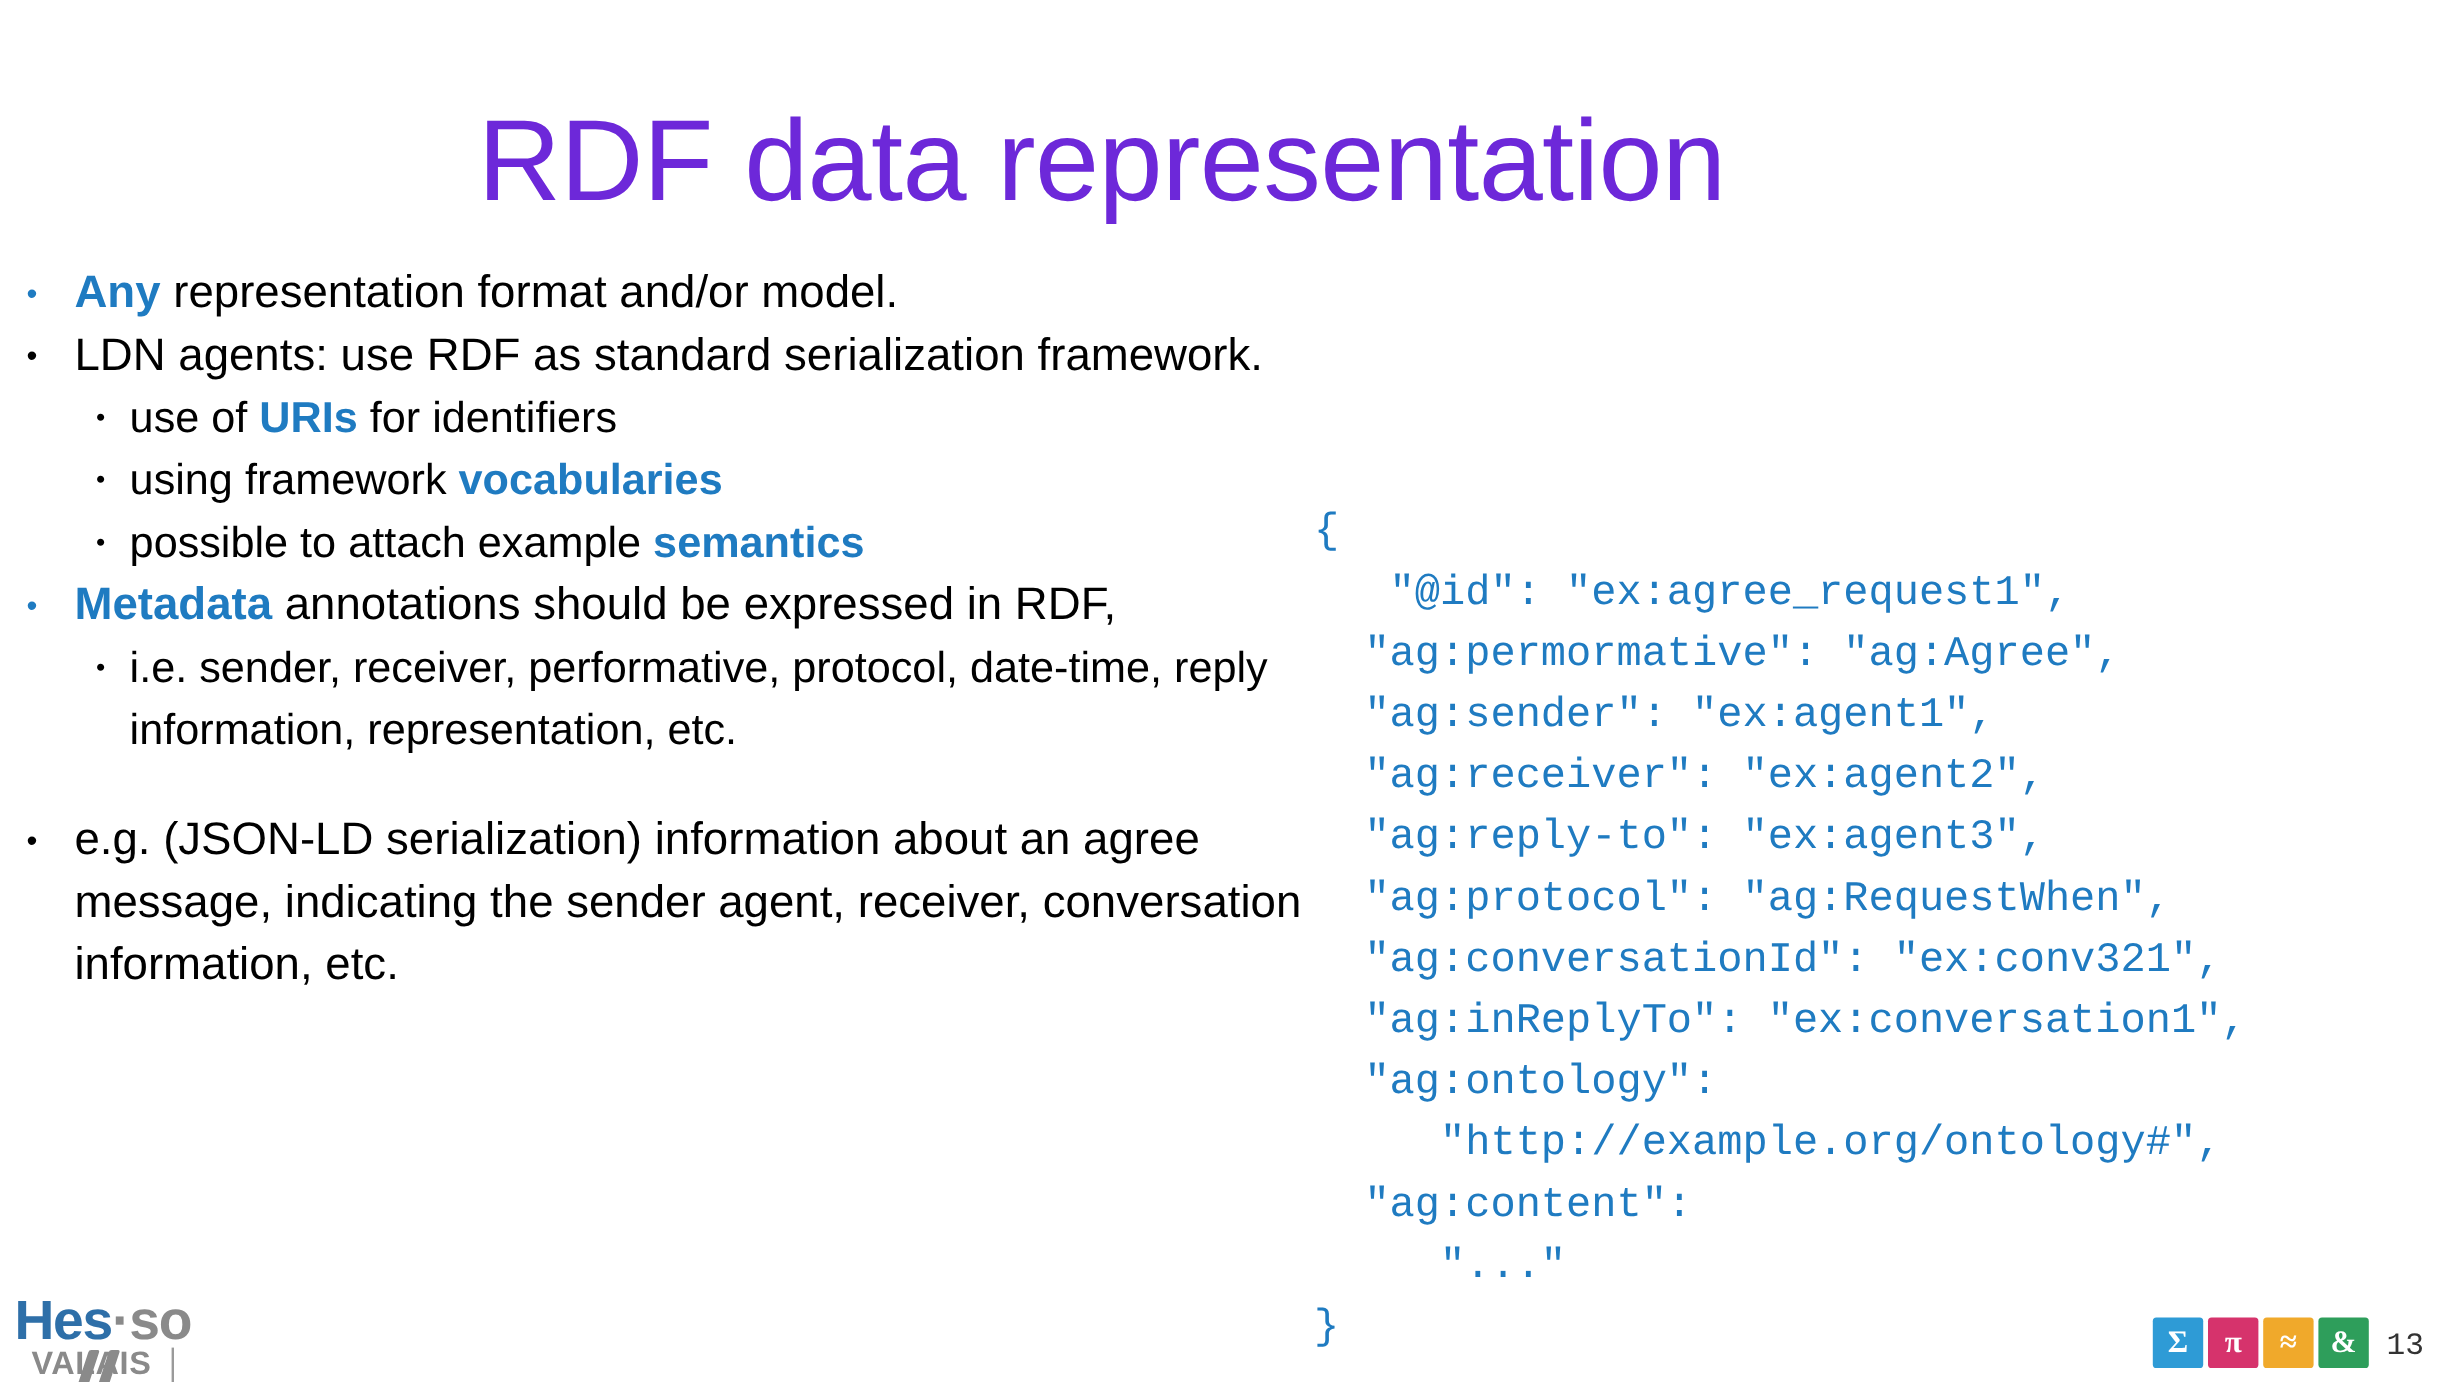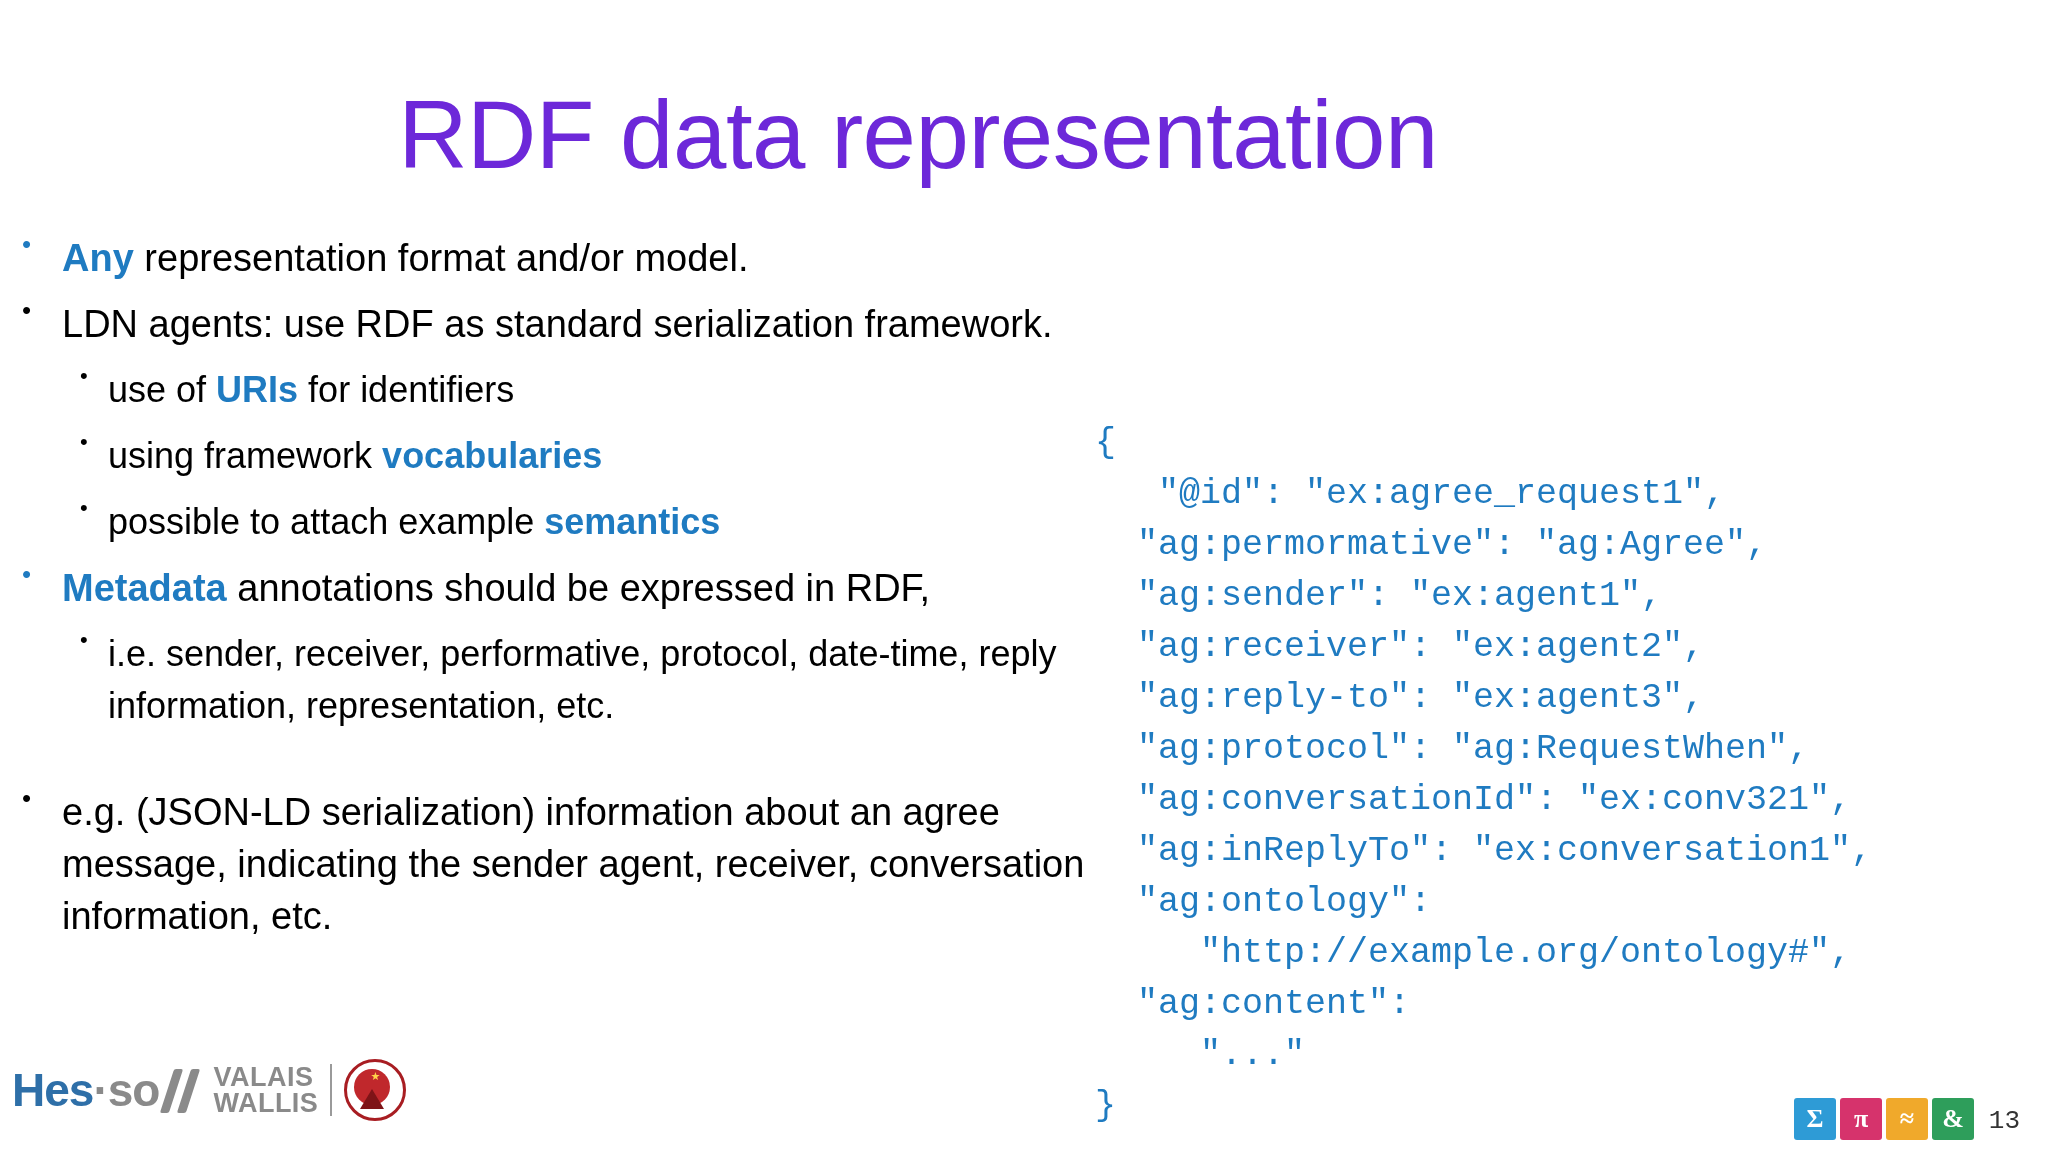--- a/index.html
+++ b/index.html
@@ -50,21 +50,20 @@
   }
 
   .bullet .dot {
     flex: 0 0 auto;
     color: #000000;
     font-size: 30px;
     line-height: 1;
   }
   .bullet .txt {
     flex: 1 1 auto;
-    margin-top: 14px;
   }
 
   
   .lvl1 {
     font-size: 38px;
     line-height: 52px;
     margin-bottom: 0px;
   }
   .lvl1 > .dot {
     width: 52px;
@@ -109,24 +108,25 @@
     white-space: pre;
   }
   .code-line {
     white-space: pre;
   }
 
   
   .footer-logo {
     position: absolute;
     left: 12px;
-    bottom: 30px;
+    bottom: 11px;
     display: flex;
     align-items: center;
     height: 64px;
+    flex-direction: column;
   }
   .logo-hesso {
     font-size: 46px;
     font-weight: bold;
     letter-spacing: -1px;
     line-height: 1;
     font-family: "Liberation Sans", sans-serif;
   }
   .logo-hesso .p1 { color: #2e6fa8; }
   .logo-hesso .p2 { color: #8a8a8a; }

